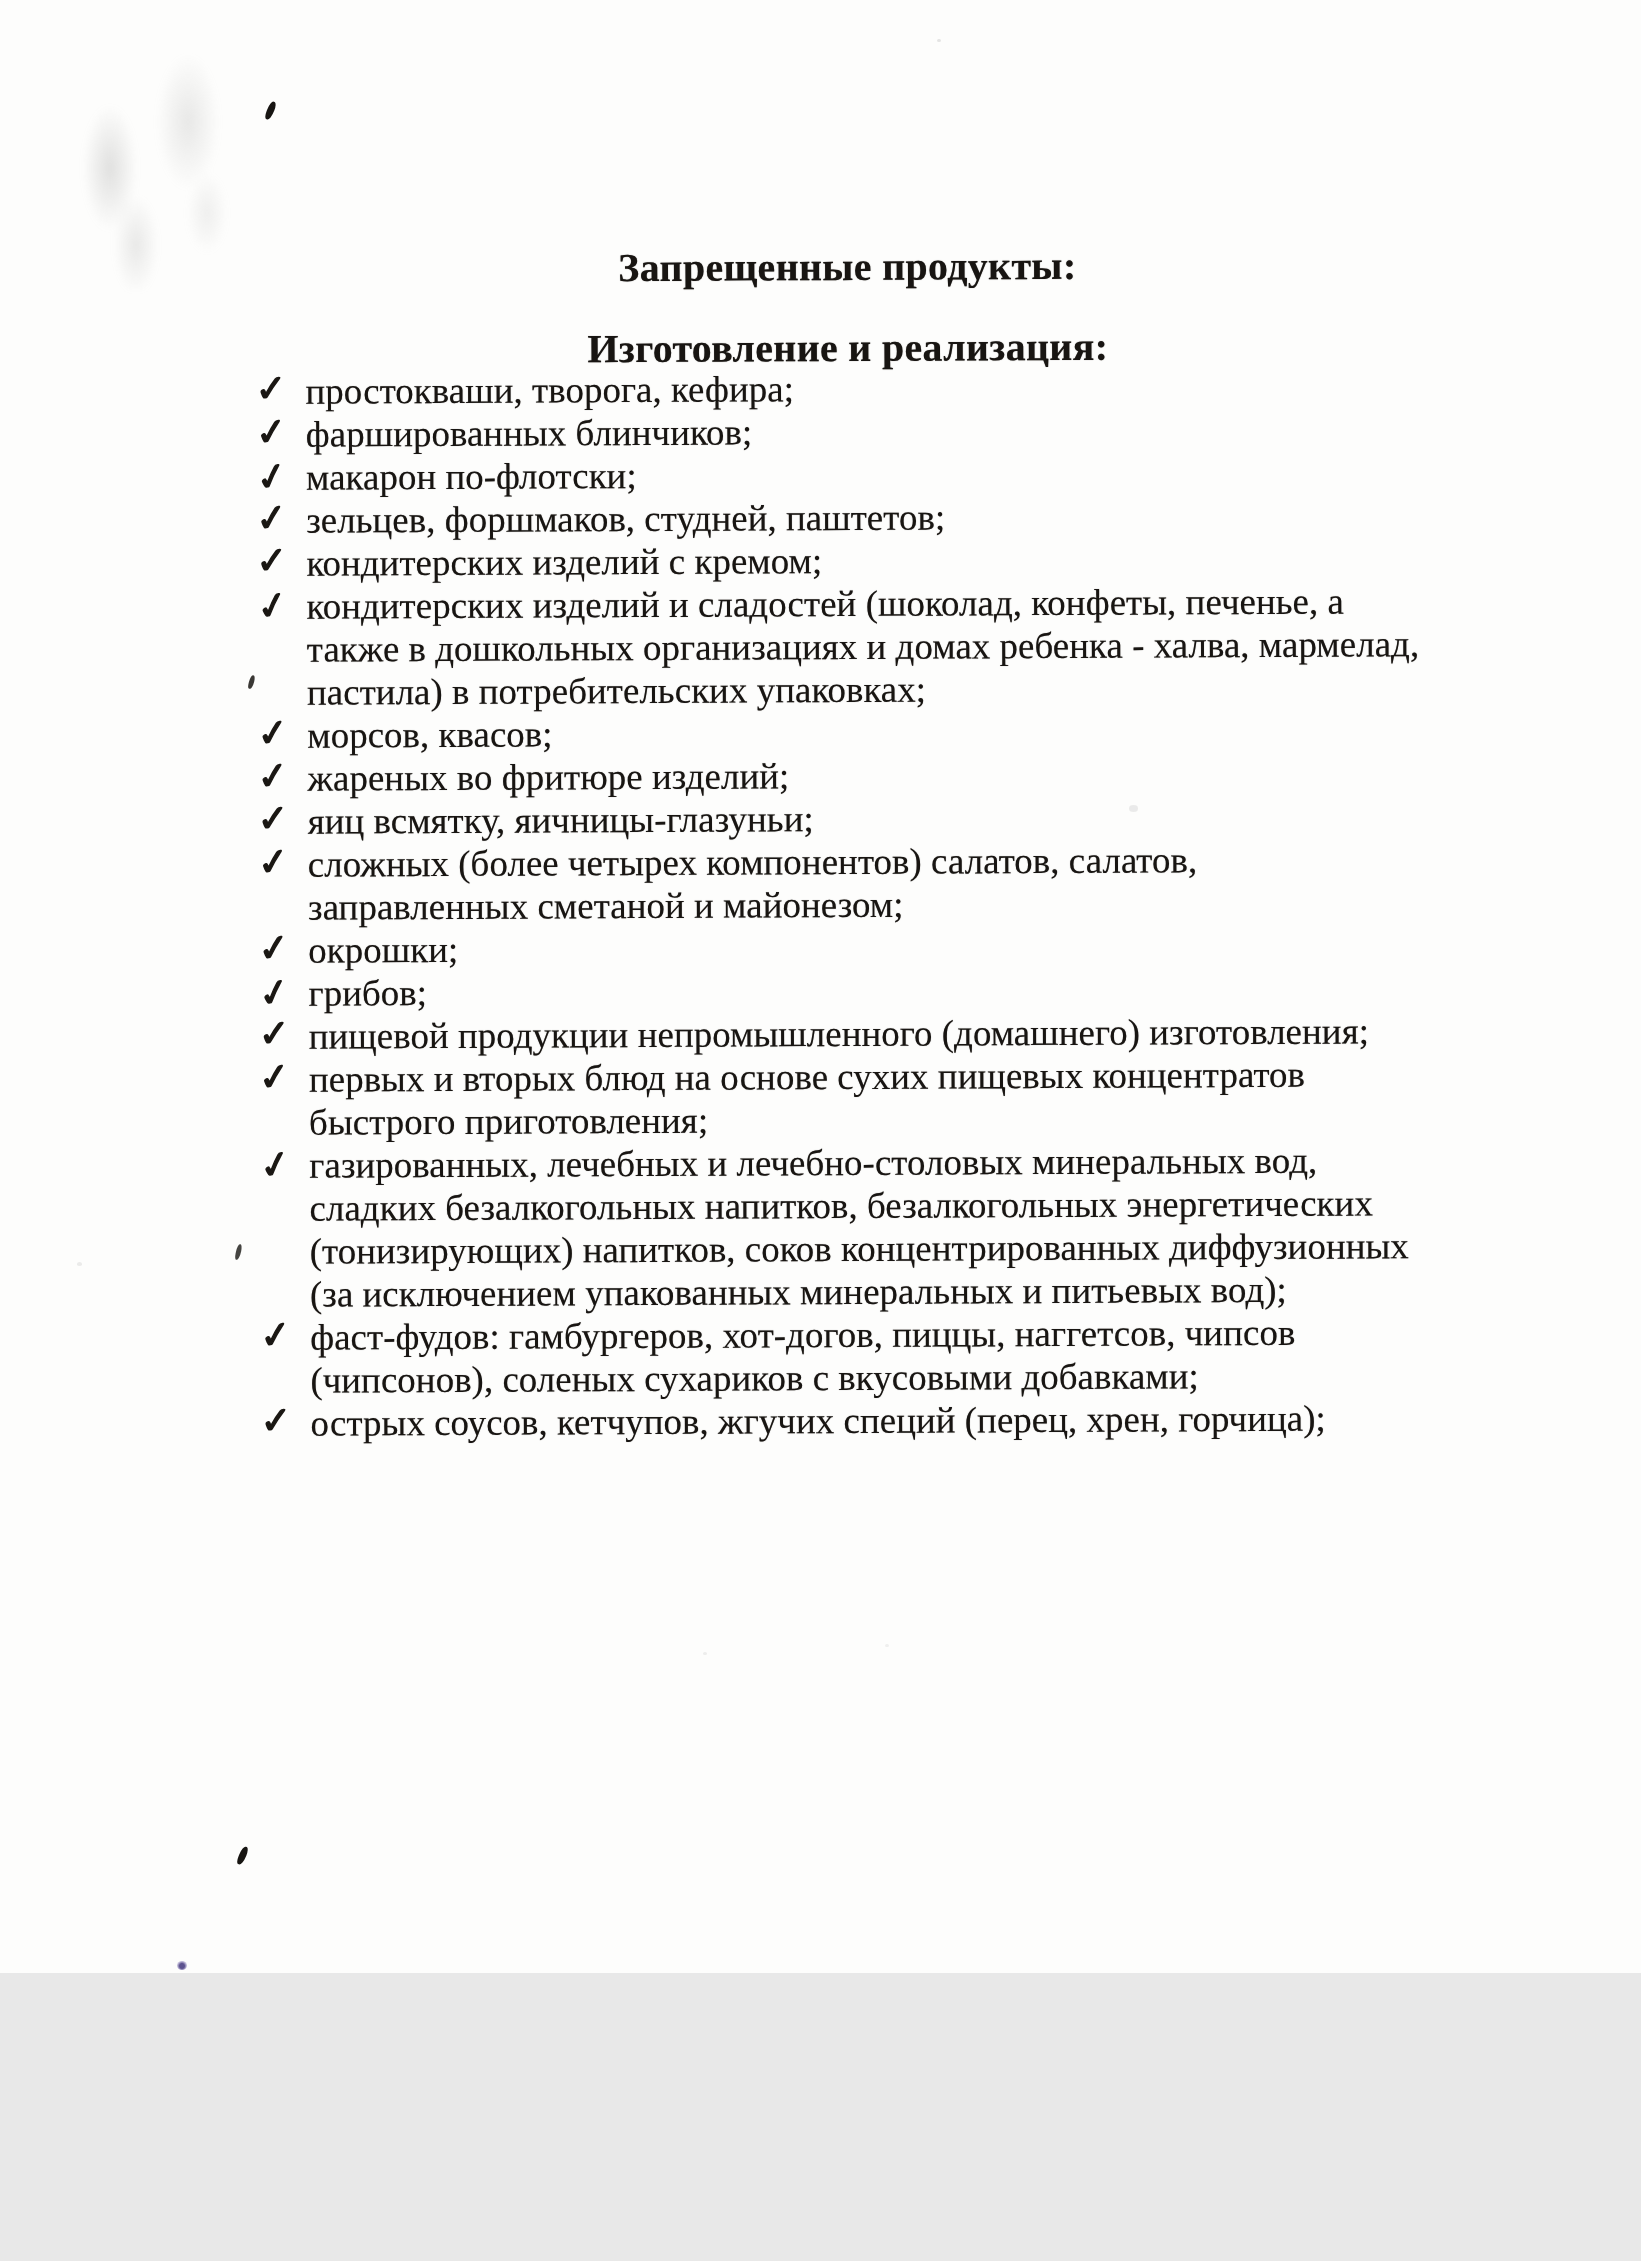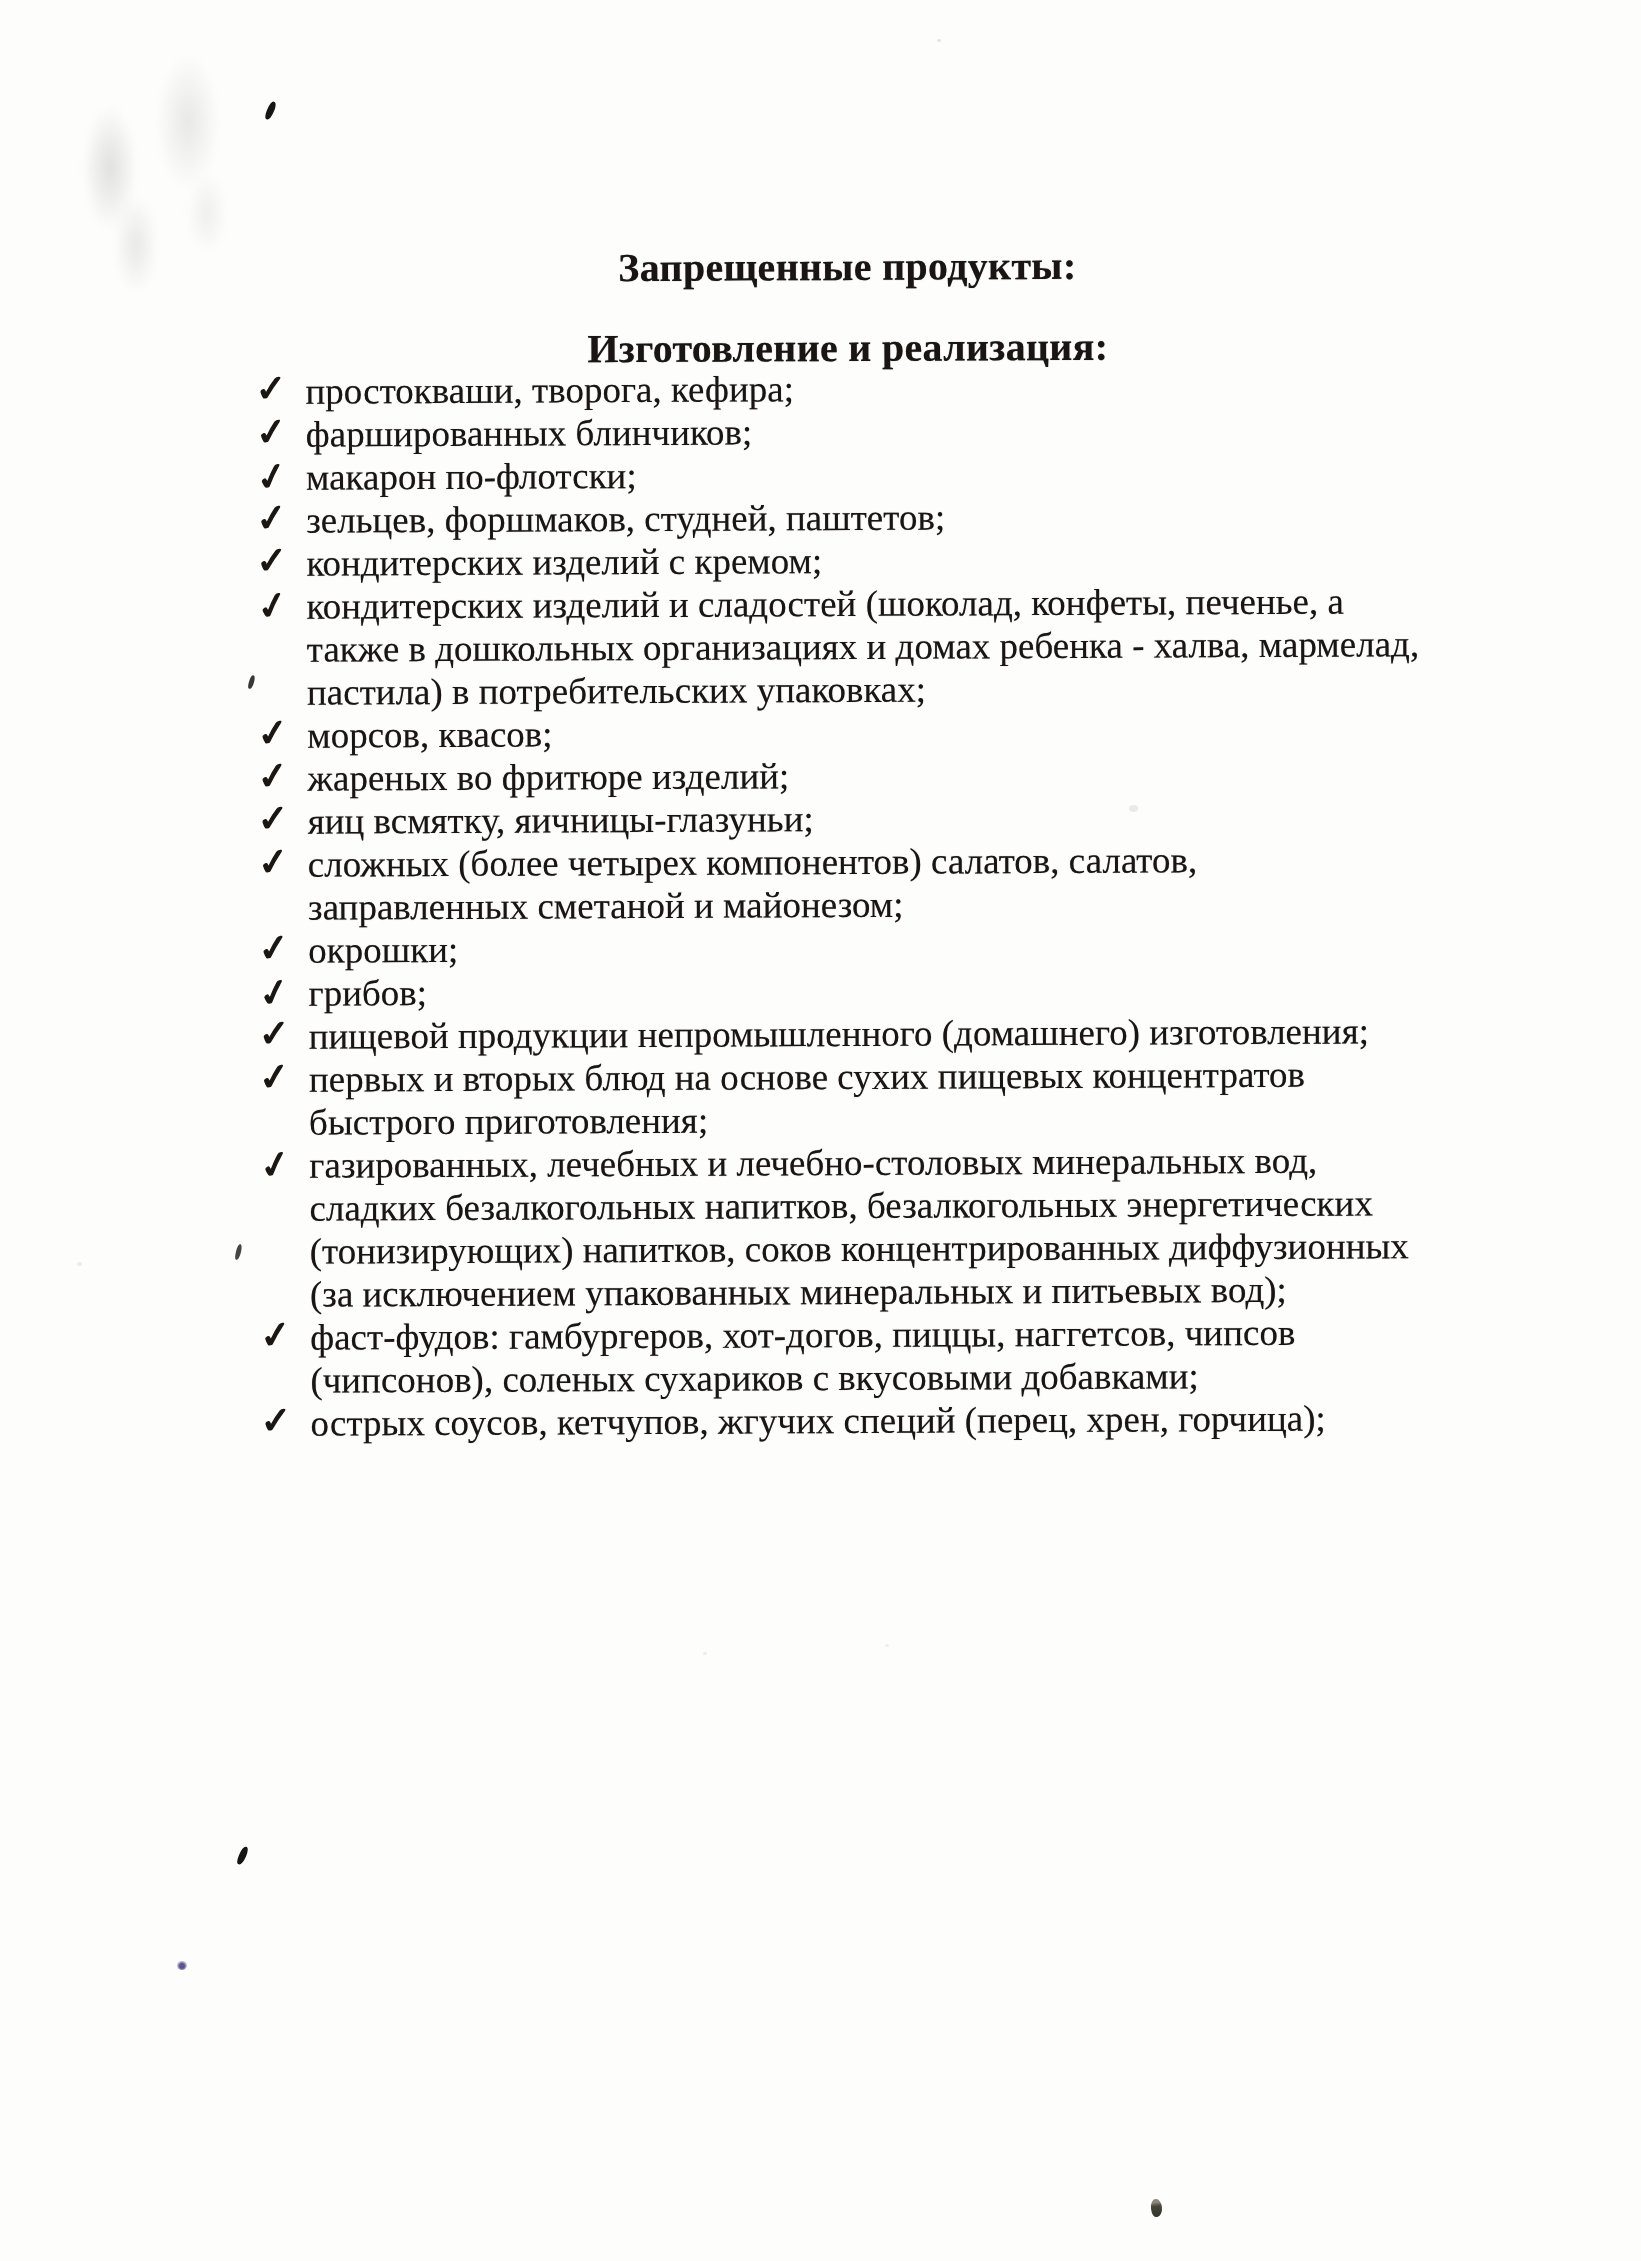--- a/index.html
+++ b/index.html
@@ -1,18 +1,18 @@
 <!DOCTYPE html>
 <html style="font-size:10.3px"><head>
 <meta charset="utf-8">
 <style>
   html,body{margin:0;padding:0;background:#e8e8e8;}
   .page{
     position:relative;
-    width:1642px;height:2261px;
+    width:1642px;height:1973px;
     background:#fefefdf5;
     background-color:#fdfdfc;
     overflow:hidden;
     font-family:"Liberation Serif","DejaVu Serif",serif;
     color:#181512;
   }
   
   .content{
     position:absolute;
     left:258px;top:0;width:1185px;height:2261px;

